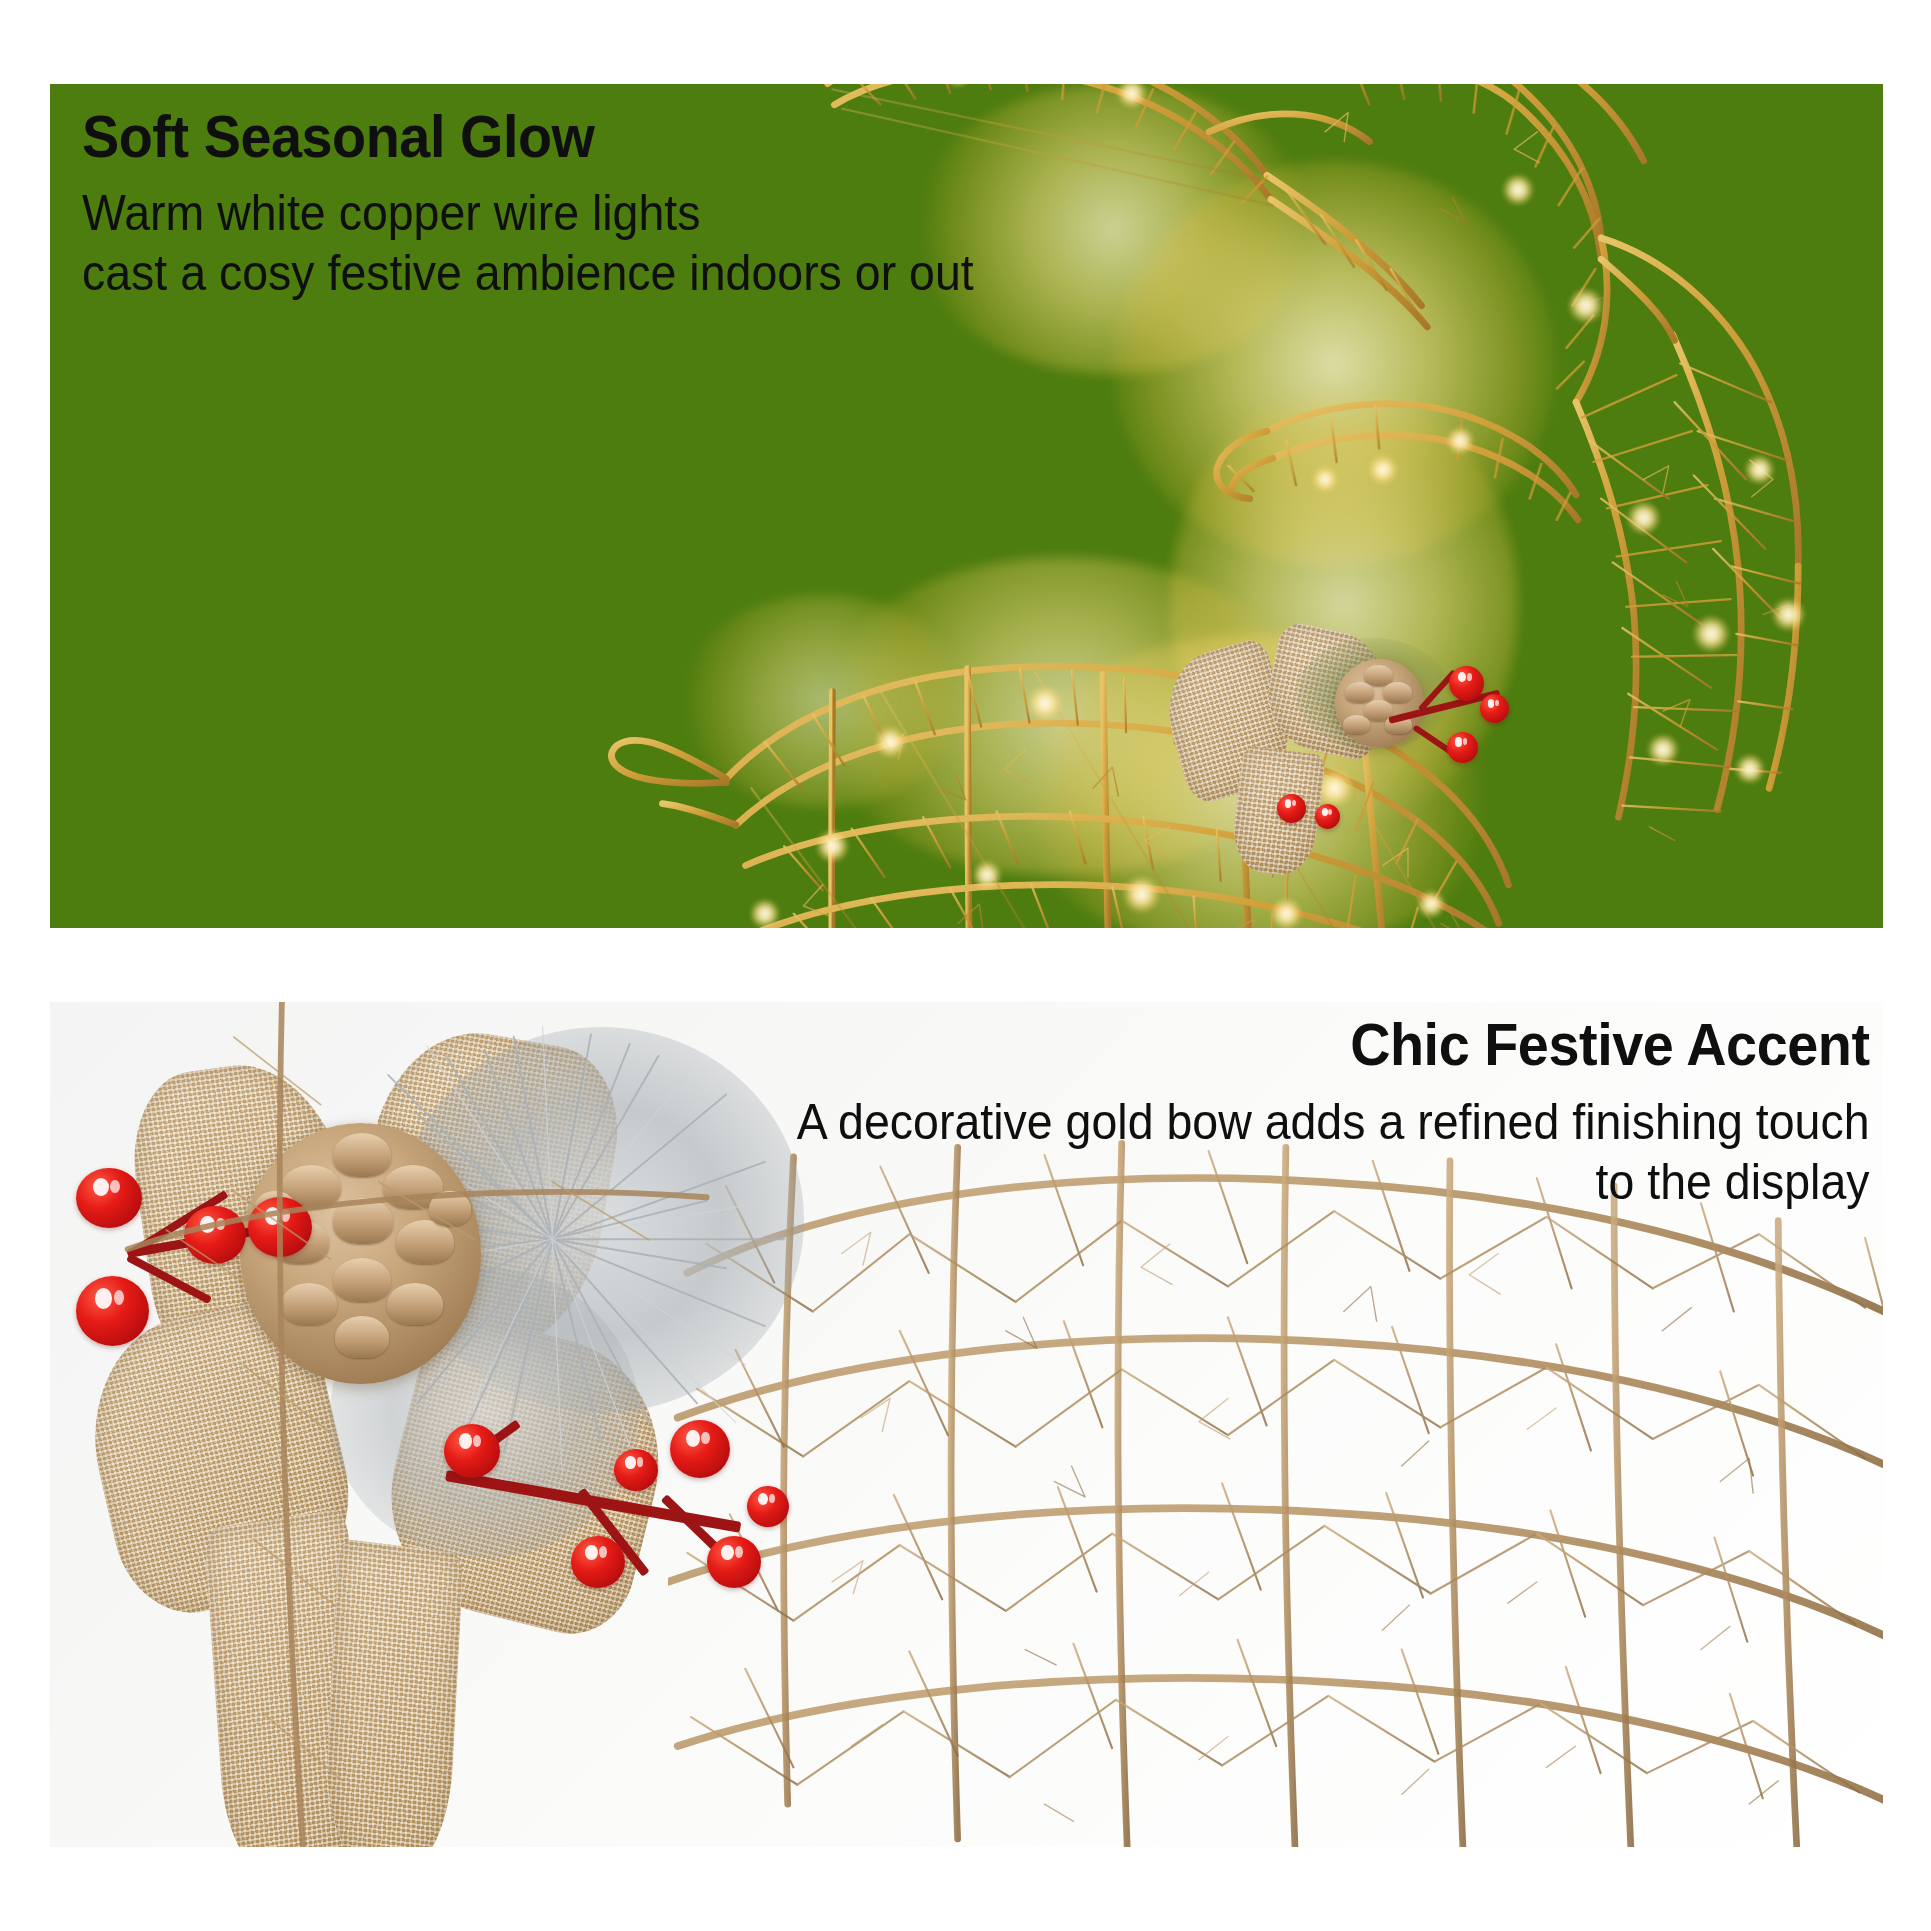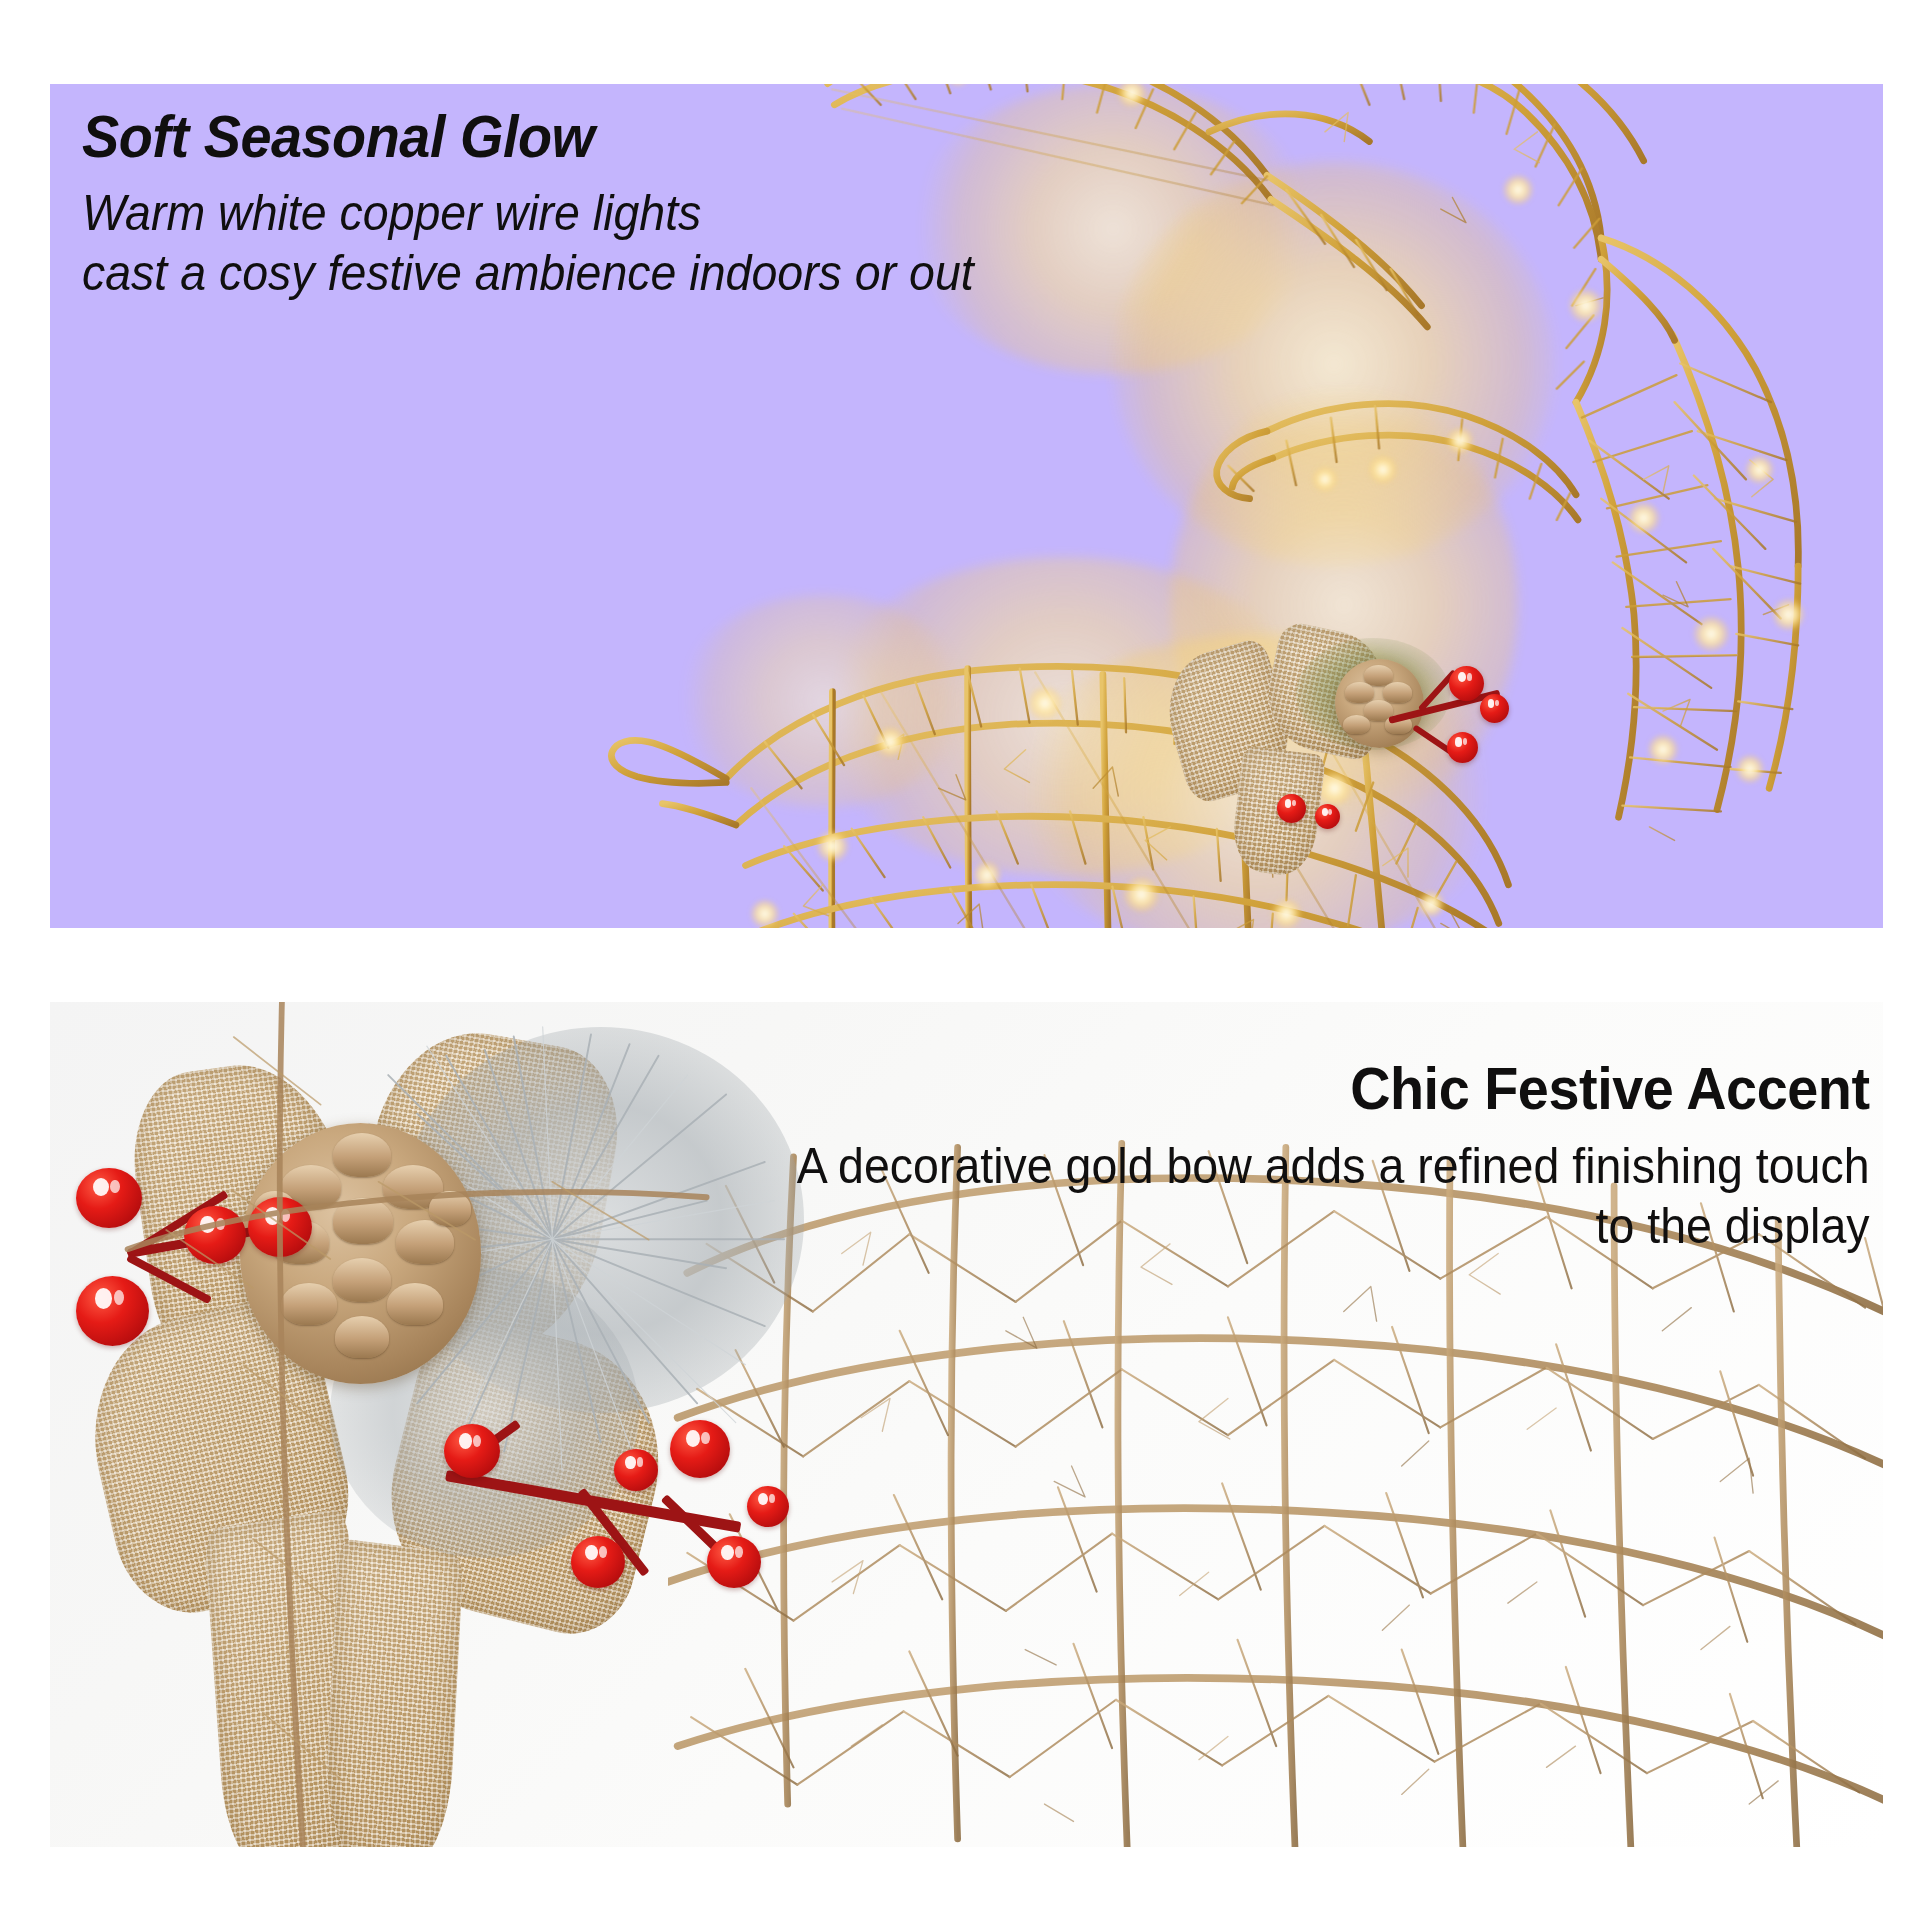--- a/index.html
+++ b/index.html
@@ -10,22 +10,21 @@
     font-family:"Liberation Sans", sans-serif;
     overflow:hidden;
   }
   .page{position:relative;width:1931px;height:1931px;background:#fff;}
 
   
   .panel{position:absolute;overflow:hidden;}
 
   #panel-top{
     left:50px;top:84px;width:1833px;height:844px;
-    background:#c4b5fd;
-    font-style:italic;
+    background:#4d7c0f;
   }
   #panel-bottom{
     left:50px;top:1002px;width:1833px;height:845px;
     background:linear-gradient(135deg,#f4f4f4 0%,#f7f7f6 28%,#fbfbfa 55%,#ffffff 100%);
   }
 
   
   .textblock{position:absolute;z-index:40;color:#100f0f;}
   .headline{
     font-weight:700;
@@ -42,21 +41,21 @@
     transform:scaleX(0.93);
   }
   .sub-row{white-space:nowrap;}
 
   
   #text-top{left:32px;top:22px;text-align:left;transform-origin:left top;}
   #text-top .headline{font-size:60px;transform-origin:left top;}
   #text-top .subline{font-size:50px;margin-top:15.4px;transform-origin:left top;}
 
   
-  #text-bottom{right:13.5px;top:11.6px;text-align:right;transform-origin:right top;margin-top:44px;}
+  #text-bottom{right:13.5px;top:11.6px;text-align:right;transform-origin:right top;}
   #text-bottom .headline{font-size:60px;transform-origin:right top;}
   #text-bottom .subline{font-size:50px;margin-top:17.4px;transform-origin:right top;}
 
   
   .art{position:absolute;z-index:10;pointer-events:none;}
 
   
   #deer-wrap{
     left:541px;top:-68px;width:1352px;height:975px;
   }

